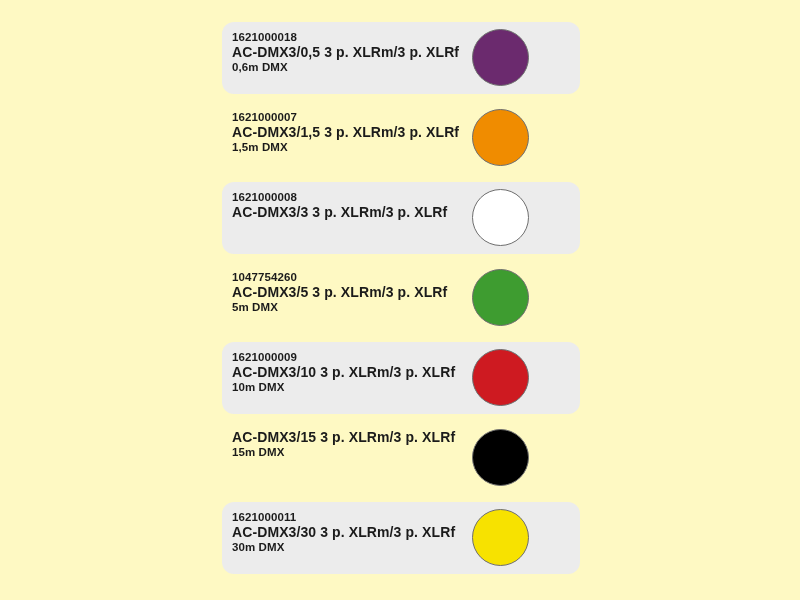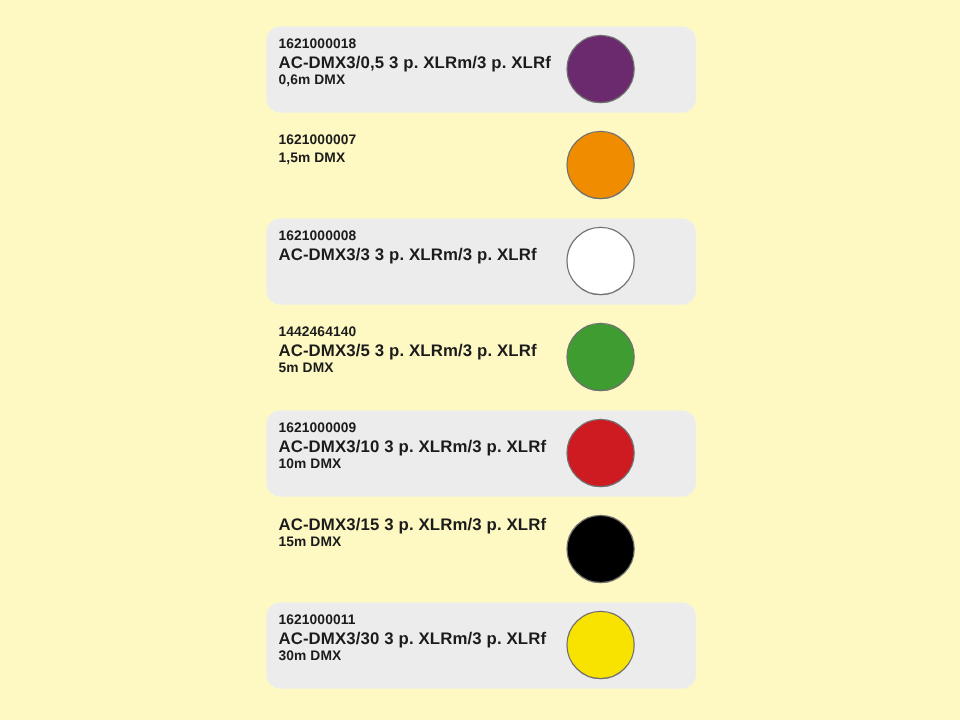--- a/index.html
+++ b/index.html
@@ -88,34 +88,35 @@
       <div class="row-text">
         <div class="sku">1621000018</div>
         <div class="desc">AC-DMX3/0,5 3 p. XLRm/3 p. XLRf</div>
         <div class="length">0,6m DMX</div>
       </div>
       <div class="swatch" style="background: rgb(107, 42, 110); border-color: rgb(110, 110, 110);"></div>
     </div>
     <div class="product-row" style="top: 102px;">
       <div class="row-text">
         <div class="sku">1621000007</div>
+        <div class="desc">AC-DMX3/1,5 3 p. XLRm/3 p. XLRf</div>
         <div class="length">1,5m DMX</div>
       </div>
       <div class="swatch" style="background: rgb(240, 140, 0); border-color: rgb(110, 110, 110);"></div>
     </div>
     <div class="product-row shaded" style="top: 182px;">
       <div class="row-text">
         <div class="sku">1621000008</div>
         <div class="desc">AC-DMX3/3 3 p. XLRm/3 p. XLRf</div>
       </div>
       <div class="swatch" style="background: rgb(255, 255, 255); border-color: rgb(110, 110, 110);"></div>
     </div>
     <div class="product-row" style="top: 262px;">
       <div class="row-text">
-        <div class="sku">1442464140</div>
+        <div class="sku">1047754260</div>
         <div class="desc">AC-DMX3/5 3 p. XLRm/3 p. XLRf</div>
         <div class="length">5m DMX</div>
       </div>
       <div class="swatch" style="background: rgb(62, 156, 48); border-color: rgb(110, 110, 110);"></div>
     </div>
     <div class="product-row shaded" style="top: 342px;">
       <div class="row-text">
         <div class="sku">1621000009</div>
         <div class="desc">AC-DMX3/10 3 p. XLRm/3 p. XLRf</div>
         <div class="length">10m DMX</div>

